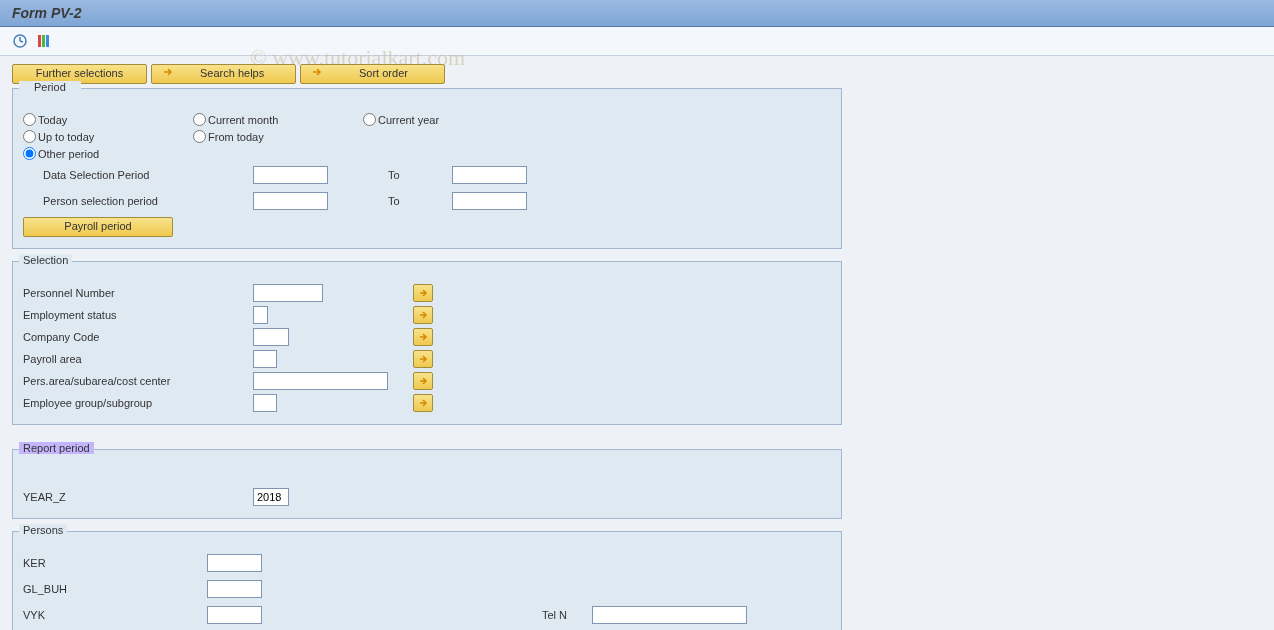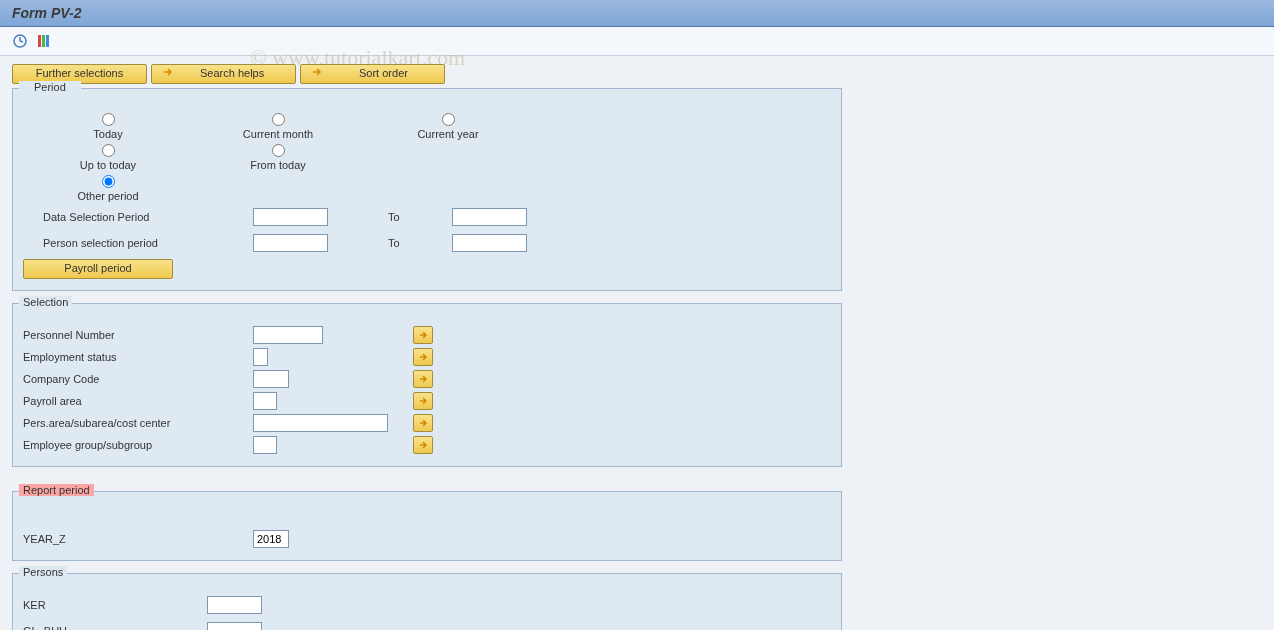--- a/index.html
+++ b/index.html
@@ -87,21 +87,20 @@
     .radio-row {
       display: flex;
       gap: 0;
       margin-top: 10px;
     }
     .radio-item {
       display: flex;
       align-items: center;
       gap: 2px;
       font-size: 11px;
-      flex-direction: column;
     }
     .radio-row .col1 { width: 170px; }
     .radio-row .col2 { width: 170px; }
     .radio-row .col3 { width: 170px; }
     input[type="radio"] {
       cursor: pointer;
       width: 13px;
       height: 13px;
     }
     .field-row {
@@ -342,21 +341,21 @@
             <svg width="10" height="10" viewBox="0 0 10 10">
                 <path d="M2 5 L7 5 M5 2 L8 5 L5 8" stroke="#d68a00" stroke-width="1.5" fill="none"></path>
               </svg>
           </span>
         </span>
       </div>
     </div>
   </div>
 
   <div class="group-box" style="margin-top:24px">
-    <div style="position:absolute;top:-8px;left:6px;background:#fca5a5;padding:0 4px">Report period</div>
+    <div style="position:absolute;top:-8px;left:6px;background:#c4b5fd;padding:0 4px">Report period</div>
     <div class="field-row" style="margin-top:28px">
       <span class="field-label-short" style="width:230px;padding-left:0">YEAR_Z</span>
       <input class="input-field" style="width: 36px; text-align: left;" value="2018">
     </div>
   </div>
 
   <div class="group-box">
     <div style="position:absolute;top:-8px;left:6px;background:#dfe9f2;padding:0 4px">Persons</div>
 
     <div class="field-row" style="margin-top:12px">

